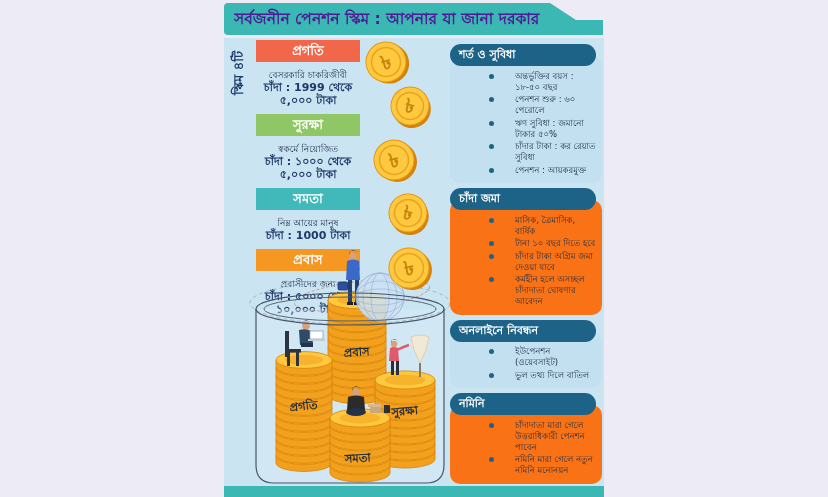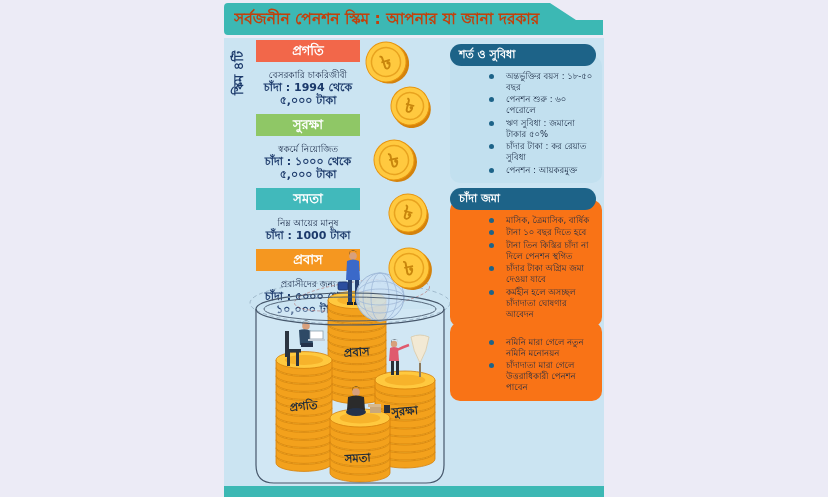--- a/index.html
+++ b/index.html
@@ -3,21 +3,21 @@
 <meta charset="utf-8">
 <style>
   html,body{margin:0;padding:0;}
   body{font-family:"DejaVu Sans",sans-serif;}
   .canvas{position:relative;width:828px;height:497px;background:#ECEBF6;overflow:hidden;}
   .poster{position:absolute;left:224px;top:0;width:380px;height:497px;}
   .content-bg{position:absolute;left:0;top:38px;width:380px;height:448px;background:#CBE4F2;}
   .bottom-bar{position:absolute;left:0;bottom:0;width:380px;height:11px;background:#3CB8B4;}
   .header-ribbon{position:absolute;left:0;top:0;width:380px;height:38px;}
   .title{position:absolute;left:10px;top:4px;width:330px;height:30px;line-height:30px;
-         color:#c2410c;font-weight:bold;font-size:15.5px;white-space:nowrap;overflow:hidden;}
+         color:#4c1d95;font-weight:bold;font-size:15.5px;white-space:nowrap;overflow:hidden;}
   .side-label{position:absolute;left:-26px;top:62px;width:84px;height:22px;text-align:center;
          transform:rotate(-90deg);color:#1C3A6B;font-weight:bold;font-size:13px;}
   
   .schemes{position:absolute;left:22px;top:40px;width:124px;}
   .scheme{margin-bottom:7px;text-align:center;}
   .scheme-title{width:104px;margin:0 auto;height:22px;line-height:22px;color:#fff;
          font-weight:bold;font-size:13px;}
   .scheme-title.c0{background:#F2674A;}
   .scheme-title.c1{background:#8FC766;}
   .scheme-title.c2{background:#41B9BB;}
@@ -29,21 +29,21 @@
   .sec{margin-bottom:5px;position:relative;}
   .pill{position:relative;z-index:2;width:146px;box-sizing:border-box;height:22px;line-height:21px;
         border-radius:12px;background:#1D6388;color:#fff;font-weight:bold;font-size:11px;
         padding-left:9px;white-space:nowrap;overflow:hidden;}
   .secbody{position:relative;z-index:1;margin-top:-10px;border-radius:10px;
         padding:13px 6px 6px 7px;box-sizing:border-box;width:152px;}
   .secbody.blue{background:#C2E0EF;}
   .secbody.mint{background:#f97316;}
   .secbody.tealmint{background:#BFE3DA;}
   ul.blist{list-style:none;margin:0;padding:0;}
-  ul.blist li{display:flex;gap:12px;margin:1.5px 0;padding-left:32px;}
+  ul.blist li{display:flex;gap:21px;margin:1.5px 0;padding-left:32px;}
   .dot{width:5px;height:5px;border-radius:50%;background:#1D6388;margin-top:3px;flex-shrink:0;}
   .btxt{font-size:8.5px;line-height:11px;color:#1B2B45;}
   .illus{position:absolute;left:20px;top:35px;width:215px;height:452px;}
 </style>
 </head>
 <body>
 
 <div class="canvas">
   <div class="poster">
 
@@ -53,21 +53,21 @@
     <div class="title">সর্বজনীন পেনশন স্কিম : আপনার যা জানা দরকার</div>
 
     <div class="content-bg"></div>
 
     <div class="side-label">স্কিম ৪টি</div>
 
     <div class="schemes">
       <div class="scheme">
         <div class="scheme-title c0">প্রগতি</div>
         <div class="desc">বেসরকারি চাকরিজীবী</div>
-        <div class="money">চাঁদা : 1994 থেকে</div>
+        <div class="money">চাঁদা : 1999 থেকে</div>
         <div class="money">৫,০০০ টাকা</div>
       </div>
       <div class="scheme">
         <div class="scheme-title c1">সুরক্ষা</div>
         <div class="desc">স্বকর্মে নিয়োজিত</div>
         <div class="money">চাঁদা : ১০০০ থেকে</div>
         <div class="money">৫,০০০ টাকা</div>
       </div>
       <div class="scheme">
         <div class="scheme-title c2">সমতা</div>
@@ -433,45 +433,57 @@
             <li>
                 <span class="dot"></span>
                 <span class="btxt">মাসিক, ত্রৈমাসিক, বার্ষিক</span>
               </li>
             <li>
                 <span class="dot"></span>
                 <span class="btxt">টানা ১০ বছর দিতে হবে</span>
               </li>
             <li>
                 <span class="dot"></span>
-                <span class="btxt">টানা তিন কিস্তির চাঁদা না দিলে পেনশন স্থগিত</span>
-              </li>
-            <li>
-                <span class="dot"></span>
                 <span class="btxt">চাঁদার টাকা অগ্রিম জমা দেওয়া যাবে</span>
               </li>
             <li>
                 <span class="dot"></span>
                 <span class="btxt">কর্মহীন হলে অসচ্ছল চাঁদাদাতা ঘোষণার আবেদন</span>
               </li>
           </ul>
         </div>
       </div>
 
-
       <div class="sec">
+        <div class="pill">অনলাইনে নিবন্ধন</div>
+        <div class="secbody blue">
+          <ul class="blist">
+            <li>
+                <span class="dot"></span>
+                <span class="btxt">ইউপেনশন (ওয়েবসাইট)</span>
+              </li>
+            <li>
+                <span class="dot"></span>
+                <span class="btxt">ভুল তথ্য দিলে বাতিল</span>
+              </li>
+          </ul>
+        </div>
+      </div>
+
+      <div class="sec">
+        <div class="pill">নমিনি</div>
         <div class="secbody mint">
           <ul class="blist">
             <li>
                 <span class="dot"></span>
+                <span class="btxt">চাঁদাদাতা মারা গেলে উত্তরাধিকারী পেনশন পাবেন</span>
+              </li>
+            <li>
+                <span class="dot"></span>
                 <span class="btxt">নমিনি মারা গেলে নতুন নমিনি মনোনয়ন</span>
-              </li>
-            <li>
-                <span class="dot"></span>
-                <span class="btxt">চাঁদাদাতা মারা গেলে উত্তরাধিকারী পেনশন পাবেন</span>
               </li>
           </ul>
         </div>
       </div>
 
 
     </div>
 
     <div class="bottom-bar"></div>
   </div>

